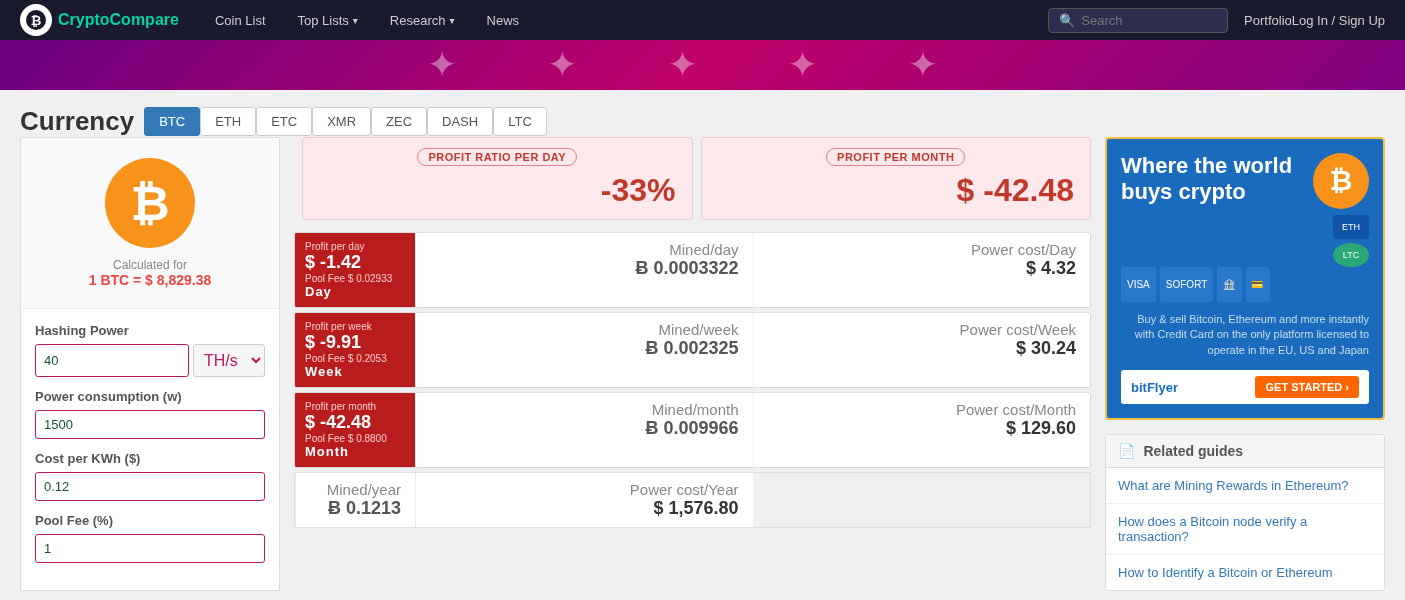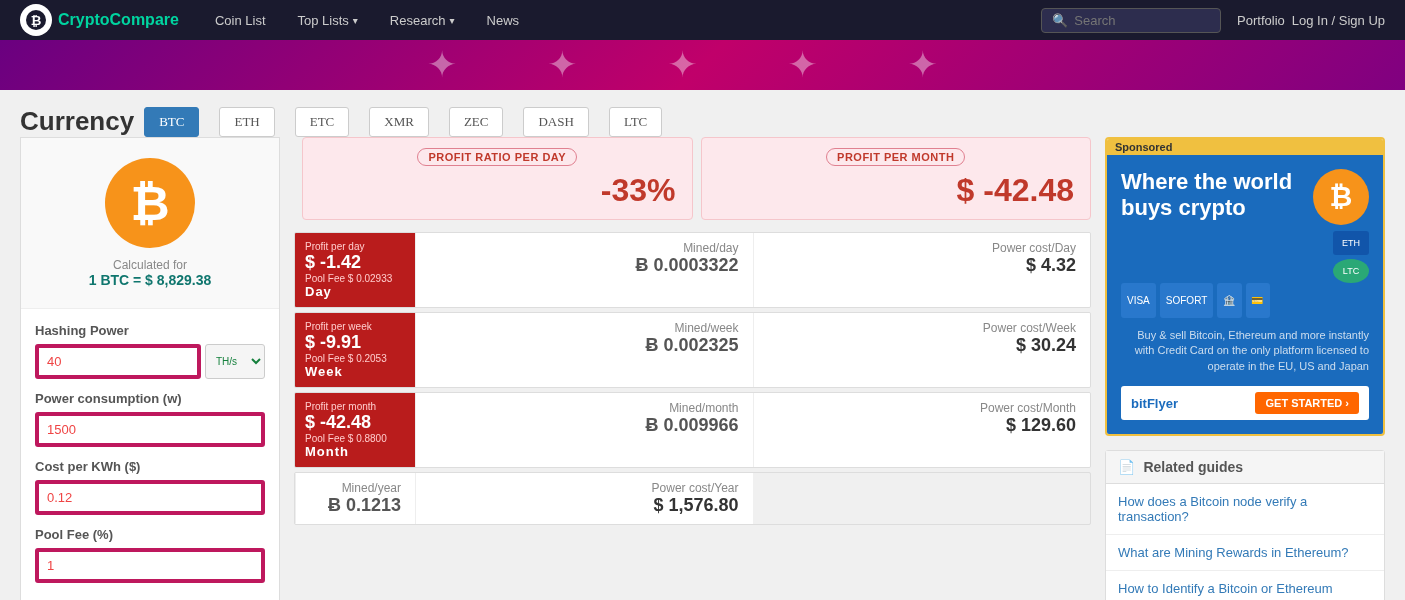--- a/index.html
+++ b/index.html
@@ -46,39 +46,39 @@
       padding: 4px 10px;
       color: #ccc;
       font-size: 13px;
       display: flex; align-items: center; gap: 6px;
       width: 180px;
     }
     .nav-search input {
       background: none; border: none; color: #ccc; font-size: 13px; outline: none; width: 140px;
     }
     .nav-right {
-      display: flex; align-items: center; gap: 7px; margin-left: 16px;
+      display: flex; align-items: center; gap: 0; margin-left: 16px;
     }
     .nav-right a { color: #ccc; font-size: 13px; text-decoration: none; }
 
     
     .banner {
       width: 100%; height: 50px;
       background: linear-gradient(135deg, #6a0080, #c0006a, #800080);
       display: flex; align-items: center; justify-content: center;
       overflow: hidden;
     }
 
     
     .page { padding: 16px 20px; }
     .currency-header {
       display: flex; align-items: center; gap: 10px; 
     }
     .currency-title { font-size: 26px; color: #333; font-weight: bold; }
-    .currency-tabs { display: flex; gap: 20px; font-family: Liberation Serif, serif; }
+    .currency-tabs { display: flex; gap: 0; }
     .tab {
       padding: 6px 14px;
       border: 1px solid #ccc;
       background: #fff;
       cursor: pointer;
       font-size: 13px;
       color: #555;
       border-radius: 3px;
     }
     .tab.active {
@@ -107,39 +107,39 @@
     }
     .btc-circle {
       width: 90px; height: 90px;
       background: #f7931a;
       border-radius: 50%;
       display: flex; align-items: center; justify-content: center;
       font-size: 48px; color: #fff; font-weight: bold;
       margin-bottom: 10px;
     }
     .calc-label { font-size: 12px; color: #888; text-align: center; }
-    .calc-value { font-size: 14px; color: #0f766e; font-weight: bold; }
+    .calc-value { font-size: 14px; color: #ef4444; font-weight: bold; }
 
     .form-section { padding: 14px; }
     .form-label { font-size: 13px; color: #555; margin-bottom: 6px; font-weight: bold; }
     .form-row { display: flex; gap: 4px; margin-bottom: 12px; }
     .form-input {
-      border: 4px solid #be185d;
+      border: 1px solid #be185d;
       border-radius: 3px;
       padding: 6px 8px;
       font-size: 13px;
       width: 100%;
-      color: #ef4444;
+      color: #14532d;
     }
     .form-input-unit {
       border: 1px solid #ccc;
       border-radius: 3px;
       padding: 6px 6px;
-      font-size: 10px;
-      color: #15803d;
+      font-size: 16px;
+      color: #be185d;
       background: #f5f5f5;
       min-width: 60px;
     }
 
     
     .middle-panel {}
 
     
     .profit-cards {
       display: flex; gap: 8px; margin-bottom: 12px; margin-left: 8px;
@@ -194,21 +194,21 @@
       font-size: 18px; font-weight: bold;
     }
     .data-row-label .pool-fee { font-size: 10px; color: #ffcccc; }
 
     .data-cell {
       background: #fff;
       padding: 8px 14px;
       text-align: right;
       border-left: 1px solid #eee;
     }
-    .data-cell-label { font-size: 12px; color: #888; }
+    .data-cell-label { font-size: 15px; color: #888; }
     .data-cell-value { font-size: 18px; color: #333; font-weight: bold; }
     .data-cell-value.btc { color: #555; }
 
     
     .right-panel {}
     .sponsored-box {
       border: 2px solid #f0c040;
       border-radius: 4px;
       overflow: hidden;
       margin-bottom: 14px;
@@ -449,21 +449,20 @@
     <div class="data-cell">
       <div class="data-cell-label">Power cost/Year</div>
       <div class="data-cell-value">$ 1,576.80</div>
     </div>
   </div>
         </div>
     </div>
 
     <div class="right-panel">
       <div class="sponsored-box">
-        <div class="sponsored-tag">Sponsored</div>
         <div class="sponsored-content">
           <div style="display:flex; justify-content:space-between; align-items:flex-start">
             <div class="sponsored-text">Where the world buys crypto</div>
             <div style="display:flex; flex-direction:column; gap:6px; align-items:flex-end">
               <div class="sponsored-btc-circle">₿</div>
               <div style="display:flex; flex-direction:column; gap:4px; align-items:flex-end">
                 <div style="width:36px;height:24px;background:#1155aa;border-radius:3px;display:flex;align-items:center;justify-content:center;font-size:9px;color:#fff;">ETH</div>
                 <div style="width:36px;height:24px;background:#2aa876;border-radius:50%;display:flex;align-items:center;justify-content:center;font-size:9px;color:#fff;">LTC</div>
               </div>
             </div>
@@ -481,21 +480,21 @@
           </div>
         </div>
       </div>
 
       <div class="related-guides">
         <div class="related-guides-header">
           <span>📄</span>
           <span>Related guides</span>
         </div>
         <div id="related-guides-list">
+            <div class="related-guide-item">What are Mining Rewards in Ethereum?</div>
             <div class="related-guide-item">How does a Bitcoin node verify a transaction?</div>
-            <div class="related-guide-item">What are Mining Rewards in Ethereum?</div>
             <div class="related-guide-item">How to Identify a Bitcoin or Ethereum</div>
           </div>
       </div>
     </div>
 
   </div>
 </div>
 
 </body></html>

